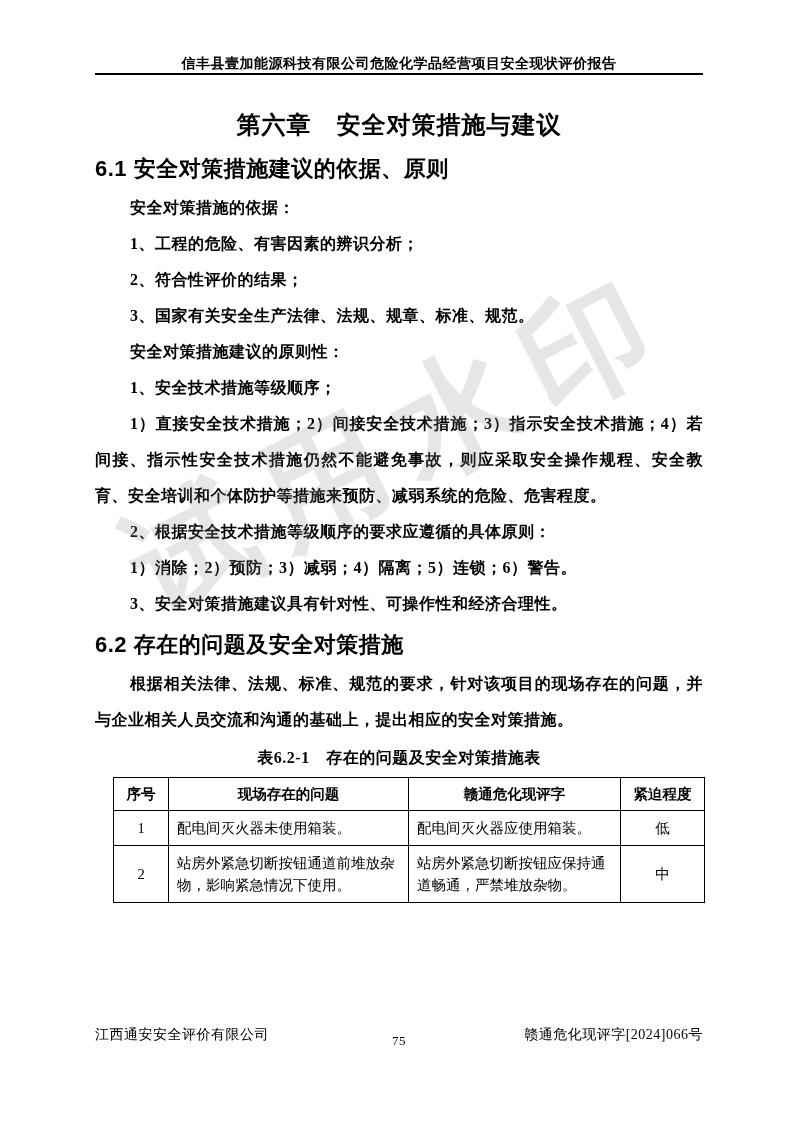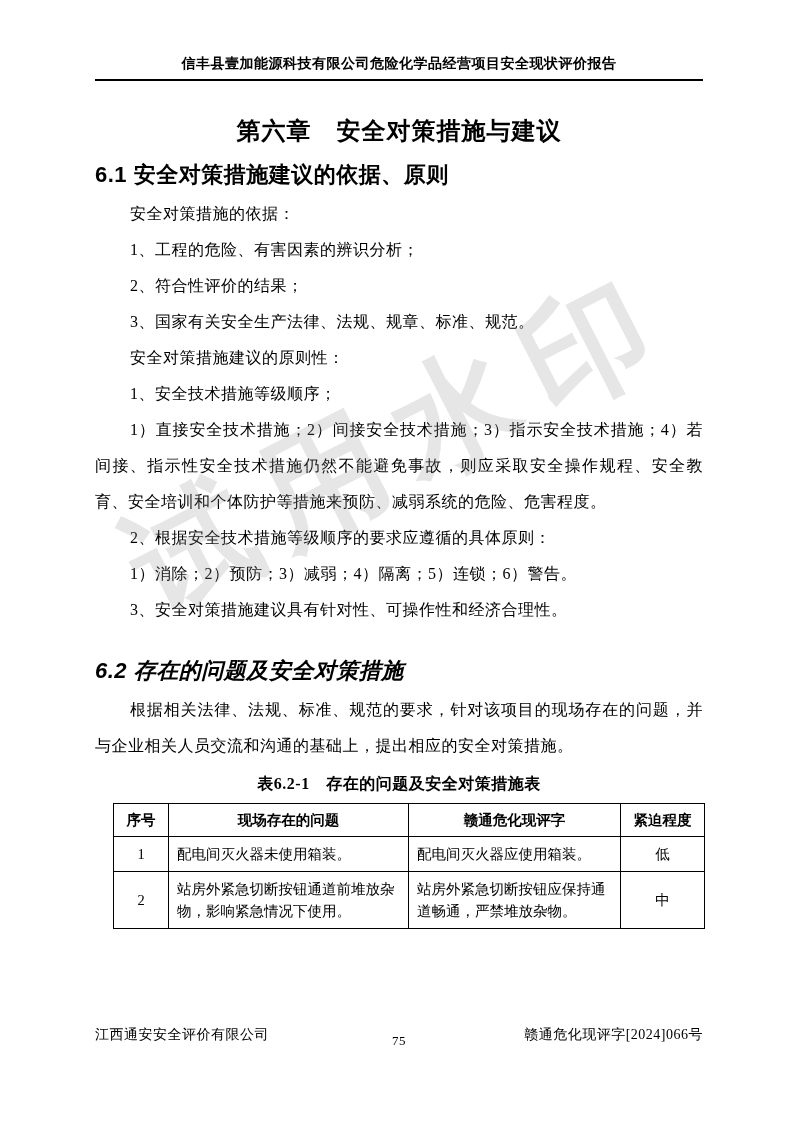--- a/index.html
+++ b/index.html
@@ -18,21 +18,20 @@
     position: absolute;
     left: 95px;
     right: 90px;
     top: 0;
   }
   .doc-header {
     margin-top: 55px;
     text-align: center;
     font-size: 14px;
     font-weight: bold;
-    padding-bottom: 6px;
     border-bottom: 2px solid #000;
     font-family: "Liberation Serif", serif;
     letter-spacing: 0.5px;
   }
   .chapter-title {
     margin-top: 34px;
     text-align: center;
     font-size: 24px;
     font-weight: bold;
     font-family: Liberation Serif, serif;
@@ -45,22 +44,23 @@
     font-family: "Liberation Sans", sans-serif;
     letter-spacing: 0.5px;
   }
   .body-block { margin-top: 6px; }
   .body-block p {
     font-size: 16px;
     line-height: 36px;
     text-indent: 35px;
     text-align: justify;
     letter-spacing: 0.5px;
-  }
-  .section-62 { margin-top: 28px; font-style: italic; }
+    font-weight: bold;
+  }
+  .section-62 { margin-top: 8px; }
   .table-caption {
     margin-top: 10px;
     text-align: center;
     font-size: 16px;
     font-weight: bold;
     letter-spacing: 0.5px;
   }
   table.issues {
     border-collapse: collapse;
     margin: 8px 0 0 18px;

